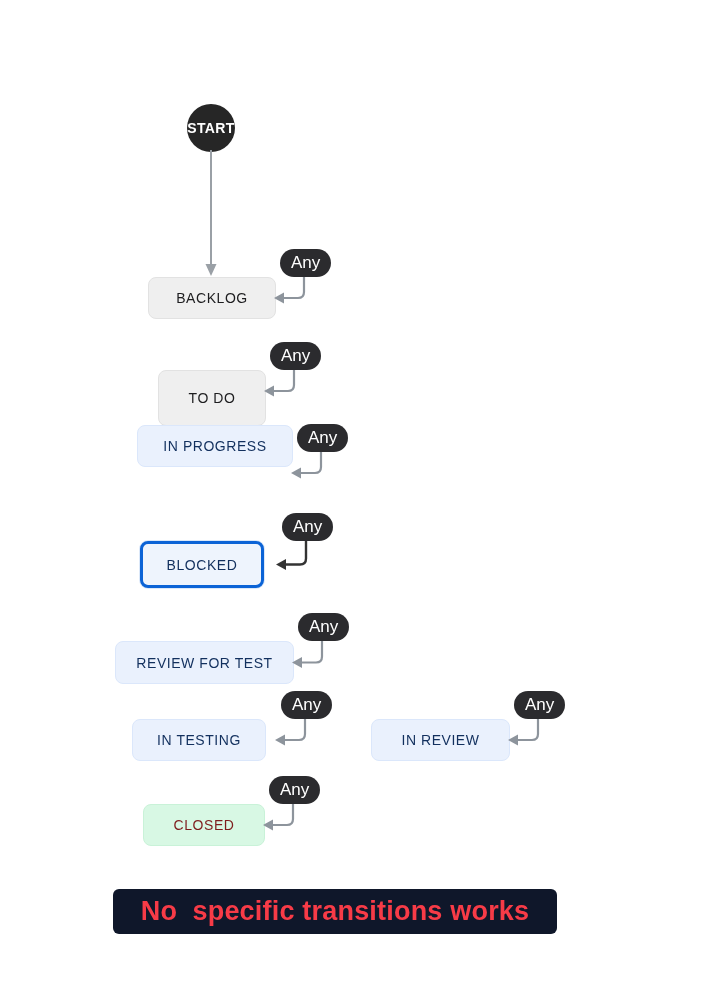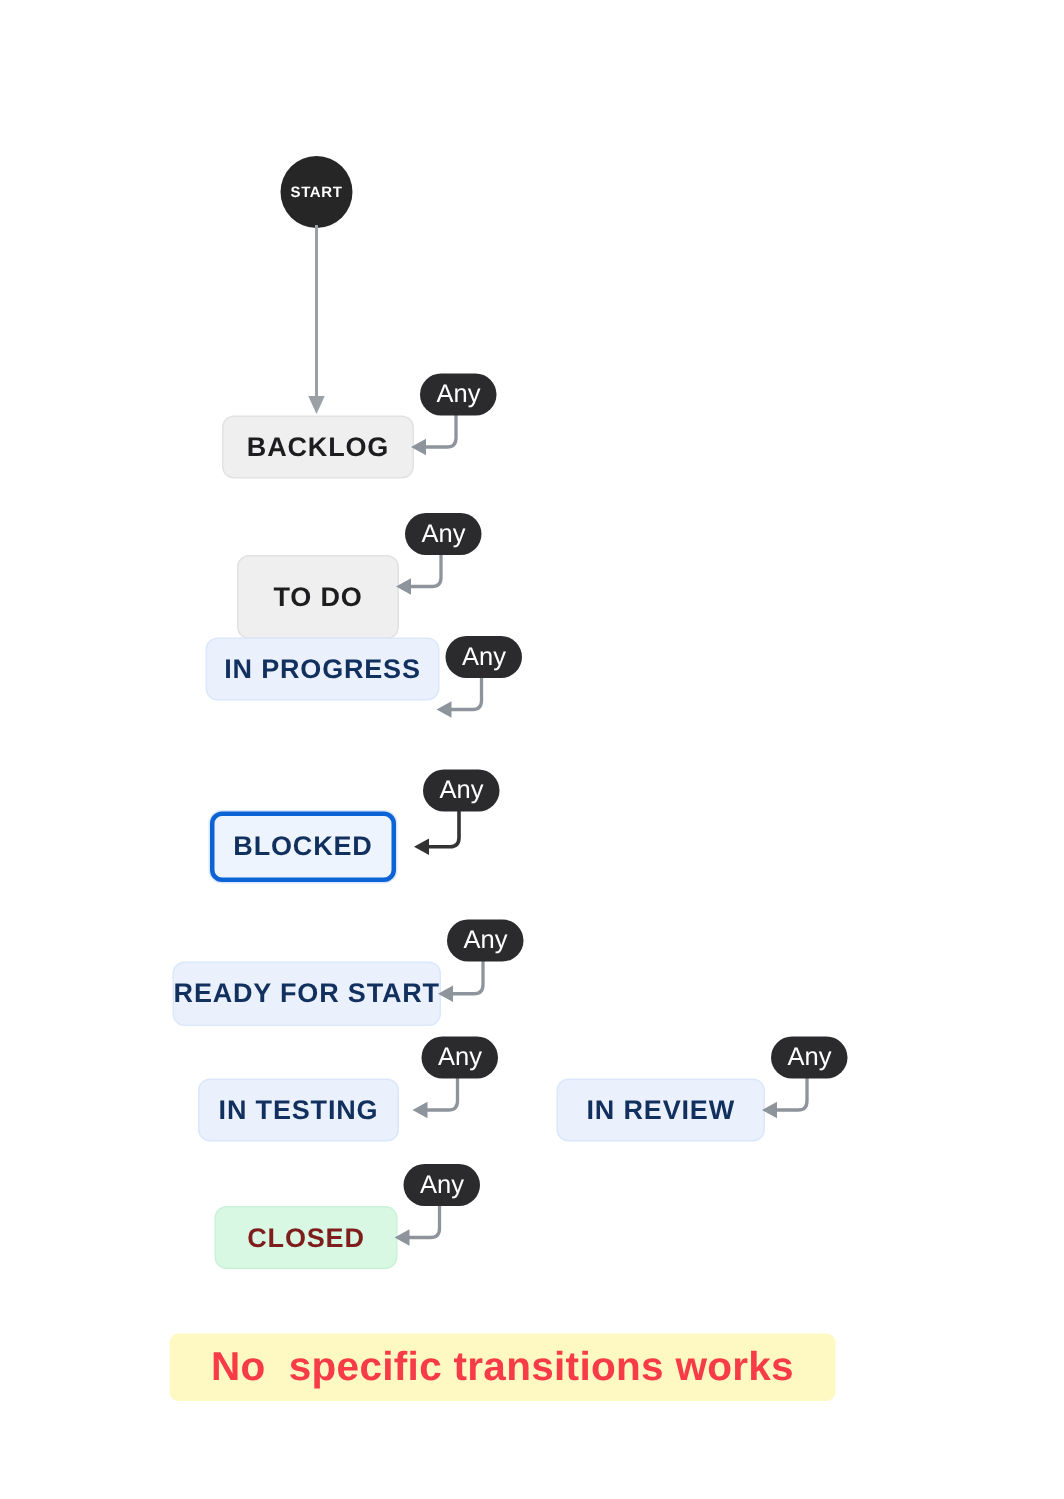--- a/index.html
+++ b/index.html
@@ -25,43 +25,43 @@
     width: 48px;
     height: 48px;
     border-radius: 50%;
     background: #262626;
     display: flex;
     align-items: center;
     justify-content: center;
   }
   .start-node .start-label {
     color: #ffffff;
-    font-size: 10px;
+    font-size: 14px;
     font-weight: bold;
     letter-spacing: 0.4px;
   }
 
   
   .connector {
     position: absolute;
   }
 
   
   .node {
     position: absolute;
     box-sizing: border-box;
     border-radius: 8px;
     display: flex;
     align-items: center;
     justify-content: center;
     border: 1px solid transparent;
   }
   .node .node-label {
-    font-size: 18px;
-    font-weight: bold;
+    font-size: 14px;
+    font-weight: normal;
     letter-spacing: 0.55px;
     white-space: nowrap;
   }
 
   .node.kind-grey {
     background: #efefef;
     border-color: #e2e2e2;
   }
   .node.kind-grey .node-label { color: #1d1d1f; }
 
@@ -156,21 +156,21 @@
       </svg>
       <div class="node kind-blue selected" style="left: 140px; top: 541px; width: 124px; height: 47px;">
         <span class="node-label">BLOCKED</span>
       </div>
       <div class="loop-pill" style="left: 282px; top: 513px;">Any</div>
       <svg class="loop-arrow" width="52" height="44" viewBox="0 0 52 44" style="left: 266px; top: 537px;">
         <path d="M 40 0 L 40 21.5 Q 40 27.5 34 27.5 L 17 27.5" fill="none" stroke="#333333" stroke-width="2.4"></path>
         <path d="M 10 27.5 L 20 22 L 20 33 Z" fill="#333333"></path>
       </svg>
       <div class="node kind-blue" style="left: 115px; top: 641px; width: 179px; height: 43px;">
-        <span class="node-label">READY FOR START</span>
+        <span class="node-label">REVIEW FOR TEST</span>
       </div>
       <div class="loop-pill" style="left: 298px; top: 613px;">Any</div>
       <svg class="loop-arrow" width="52" height="44" viewBox="0 0 52 44" style="left: 282px; top: 637px;">
         <path d="M 40 0 L 40 19.5 Q 40 25.5 34 25.5 L 17 25.5" fill="none" stroke="#8d949c" stroke-width="2.2"></path>
         <path d="M 10 25.5 L 20 20 L 20 31 Z" fill="#8d949c"></path>
       </svg>
       <div class="node kind-blue" style="left: 132px; top: 719px; width: 134px; height: 42px;">
         <span class="node-label">IN TESTING</span>
       </div>
       <div class="loop-pill" style="left: 281px; top: 691px;">Any</div>
@@ -189,17 +189,17 @@
       <div class="node kind-green" style="left: 143px; top: 804px; width: 122px; height: 42px;">
         <span class="node-label">CLOSED</span>
       </div>
       <div class="loop-pill" style="left: 269px; top: 776px;">Any</div>
       <svg class="loop-arrow" width="52" height="44" viewBox="0 0 52 44" style="left: 253px; top: 800px;">
         <path d="M 40 0 L 40 19 Q 40 25 34 25 L 17 25" fill="none" stroke="#8d949c" stroke-width="2.2"></path>
         <path d="M 10 25 L 20 19.5 L 20 30.5 Z" fill="#8d949c"></path>
       </svg>
     </div>
 
-  <div class="caption-banner" id="caption-banner" style="left: 113px; top: 889px; width: 444px; height: 45px; background: #fef9c3;">
+  <div class="caption-banner" id="caption-banner" style="left: 113px; top: 889px; width: 444px; height: 45px; background: #0f172a;">
     <span class="caption-text" style="color: rgb(247, 59, 71);">No  specific transitions works</span>
   </div>
 
 </div>
 
 </body></html>

